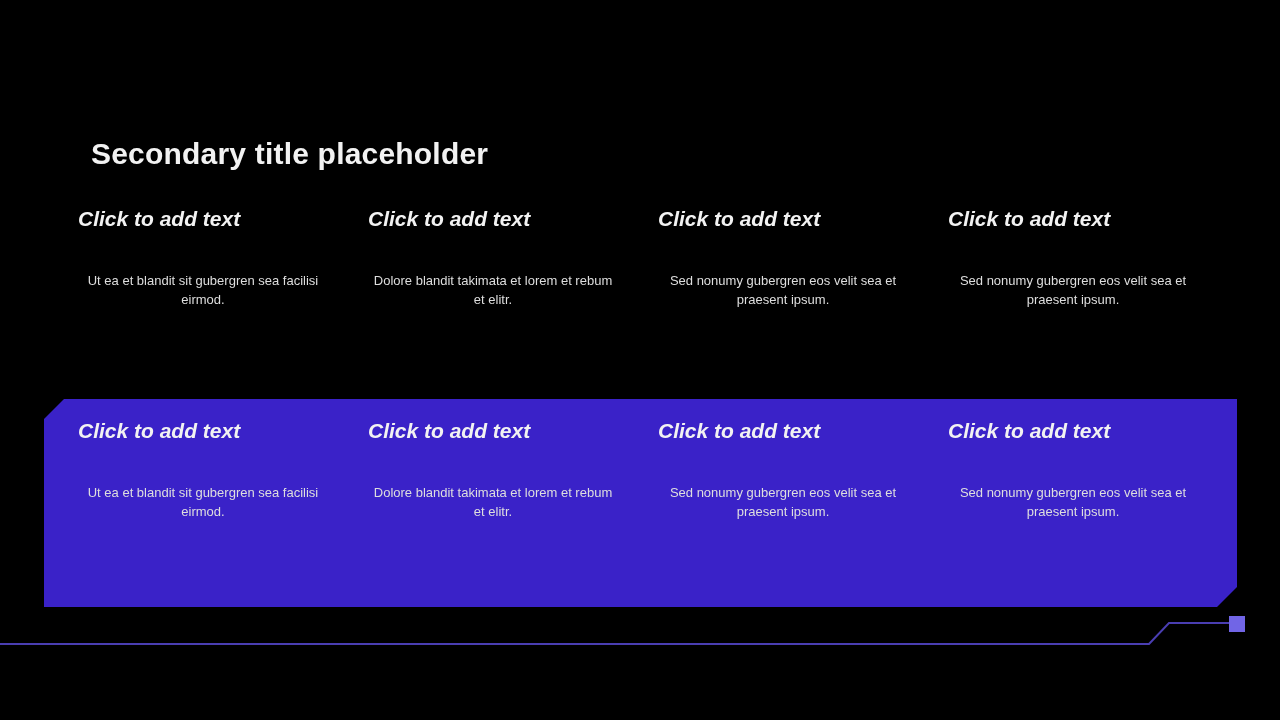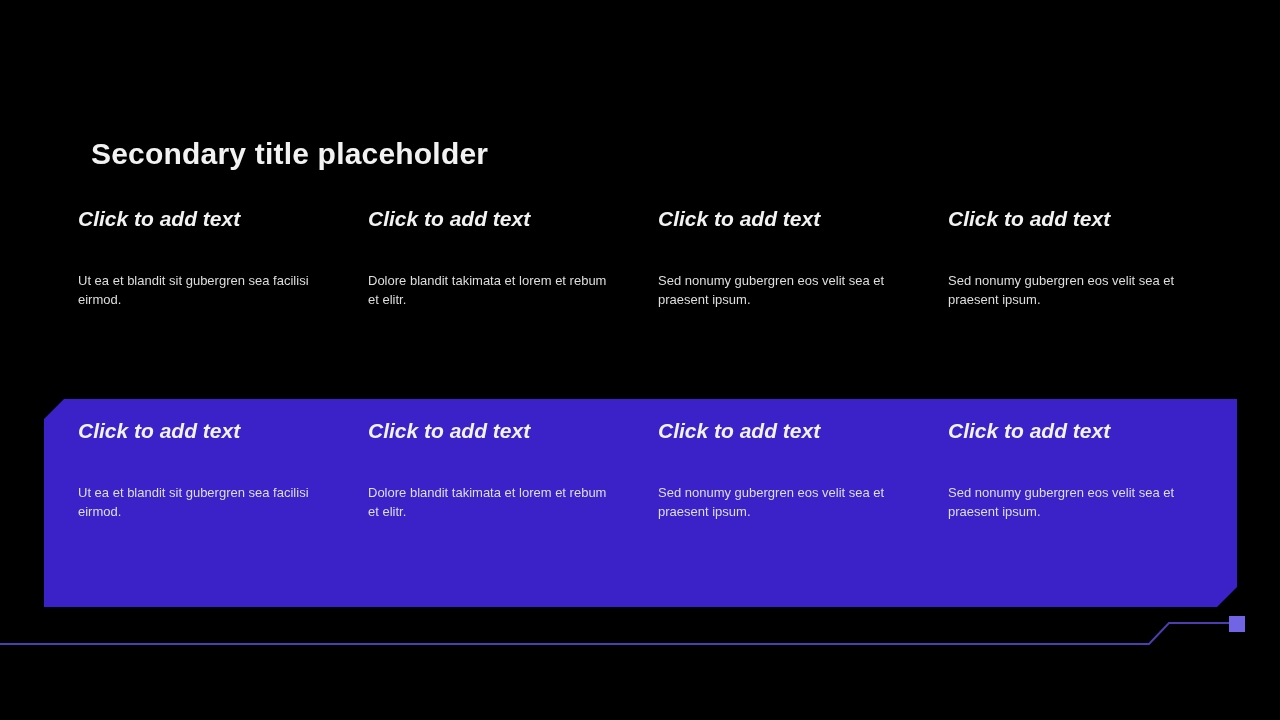--- a/index.html
+++ b/index.html
@@ -45,20 +45,21 @@
     font-style: italic;
   }
   .col p {
     margin: 39px 0 0 0;
     font-size: 13px;
     line-height: 19px;
     font-weight: 400;
     color: var(--body_text, #dedede);
     white-space: pre-line;
     max-width: 250px;
+    text-align: center;
   }
   .band {
     position: absolute;
     left: 44px;
     top: 399px;
     width: 1193px;
     height: 208px;
     background: var(--band, #3a22c8);
     clip-path: polygon(20px 0, 100% 0, 100% calc(100% - 20px),
                        calc(100% - 20px) 100%, 0 100%, 0 20px);

